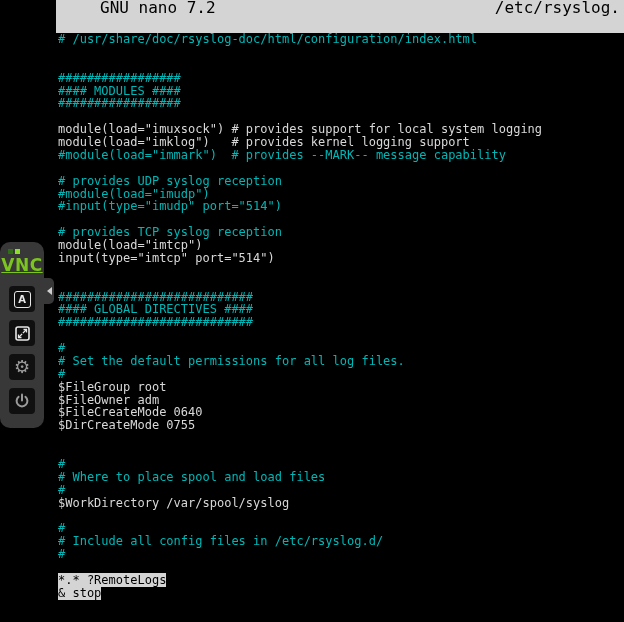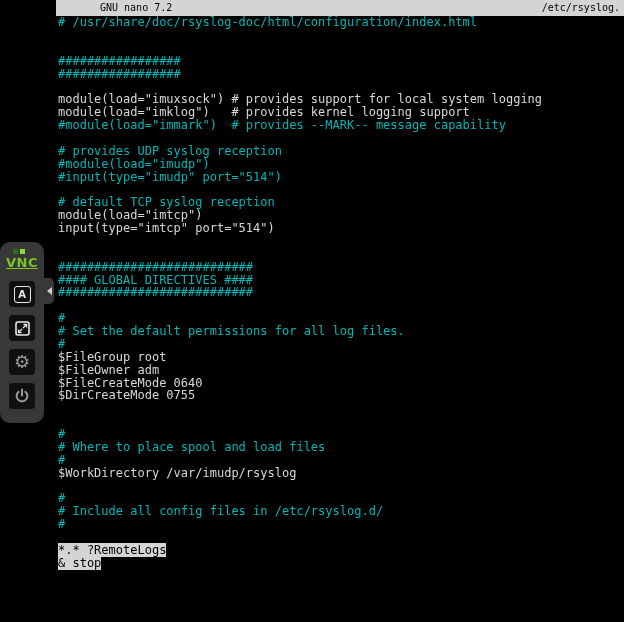--- a/index.html
+++ b/index.html
@@ -10,24 +10,24 @@
     position:relative;
     font-family:"DejaVu Sans Mono", monospace;
   }
 
   
   .terminal {
     position:absolute; left:56px; top:0; right:0; bottom:0;
     background:var(--background, #000);
   }
   .titlebar {
-    height:16px;
+    height:33px;
     background:var(--titlebar-bg, #d4d4d4);
     color:var(--titlebar-text, #000);
-    font-size:10px; line-height:16px;
+    font-size:16px; line-height:16px;
     display:flex; justify-content:space-between;
     padding:0 4px 0 44px;
     white-space:pre;
   }
   .buffer { padding-left:2px; }
   .line {
     height:12.89px; line-height:12.9px;
     font-size:12px; white-space:pre;
     color:var(--text, #d8d8d8);
   }
@@ -45,21 +45,21 @@
     z-index:5;
   }
   .vnc-logo {
     display:flex; flex-direction:column; align-items:center;
     font-family:"DejaVu Sans", sans-serif;
     margin-bottom:11px;
   }
   .logo-dots { display:flex; gap:2px; align-self:flex-start; margin-left:7px; margin-bottom:1px; }
   .logo-dots i { width:5px; height:5px; display:block; background:#8ce02a; }
   .logo-dots i:first-child { background:#2f6e14; }
-  .logo-text { color:var(--logo-color, #7cc41f); font-weight:bold; font-size:13px; letter-spacing:.5px;text-decoration:underline; }
+  .logo-text { color:var(--logo-color, #7cc41f); font-weight:bold; font-size:17px; letter-spacing:.5px;text-decoration:underline; }
 
   .vnc-handle {
     position:absolute; left:44px; top:36px; width:10px; height:26px;
     background:#383838; border-radius:0 5px 5px 0;
     display:flex; align-items:center; justify-content:center;
     cursor:pointer;
   }
   .vnc-handle .tri {
     width:0; height:0;
     border-top:4px solid transparent; border-bottom:4px solid transparent;
@@ -91,52 +91,53 @@
 <div class="terminal">
   <div class="titlebar">
     <span>GNU nano 7.2</span>
     <span>/etc/rsyslog.</span>
   </div>
   <div class="buffer">
       <div class="line"><span class="comment"># /usr/share/doc/rsyslog-doc/html/configuration/index.html</span></div>
       <div class="line"></div>
       <div class="line"></div>
       <div class="line"><span class="comment">#################</span></div>
+      <div class="line"><span class="comment">#### MODULES ####</span></div>
       <div class="line"><span class="comment">#################</span></div>
       <div class="line"></div>
       <div class="line"><span class="code">module(load="imuxsock") # provides support for local system logging</span></div>
       <div class="line"><span class="code">module(load="imklog")   # provides kernel logging support</span></div>
       <div class="line"><span class="comment">#module(load="immark")  # provides --MARK-- message capability</span></div>
       <div class="line"></div>
       <div class="line"><span class="comment"># provides UDP syslog reception</span></div>
       <div class="line"><span class="comment">#module(load="imudp")</span></div>
       <div class="line"><span class="comment">#input(type="imudp" port="514")</span></div>
       <div class="line"></div>
-      <div class="line"><span class="comment"># default TCP syslog reception</span></div>
+      <div class="line"><span class="comment"># provides TCP syslog reception</span></div>
       <div class="line"><span class="code">module(load="imtcp")</span></div>
       <div class="line"><span class="code">input(type="imtcp" port="514")</span></div>
       <div class="line"></div>
       <div class="line"></div>
       <div class="line"><span class="comment">###########################</span></div>
       <div class="line"><span class="comment">#### GLOBAL DIRECTIVES ####</span></div>
       <div class="line"><span class="comment">###########################</span></div>
       <div class="line"></div>
       <div class="line"><span class="comment">#</span></div>
       <div class="line"><span class="comment"># Set the default permissions for all log files.</span></div>
       <div class="line"><span class="comment">#</span></div>
       <div class="line"><span class="code">$FileGroup root</span></div>
       <div class="line"><span class="code">$FileOwner adm</span></div>
       <div class="line"><span class="code">$FileCreateMode 0640</span></div>
       <div class="line"><span class="code">$DirCreateMode 0755</span></div>
       <div class="line"></div>
       <div class="line"></div>
       <div class="line"><span class="comment">#</span></div>
       <div class="line"><span class="comment"># Where to place spool and load files</span></div>
       <div class="line"><span class="comment">#</span></div>
-      <div class="line"><span class="code">$WorkDirectory /var/imudp/rsyslog</span></div>
+      <div class="line"><span class="code">$WorkDirectory /var/spool/syslog</span></div>
       <div class="line"></div>
       <div class="line"><span class="comment">#</span></div>
       <div class="line"><span class="comment"># Include all config files in /etc/rsyslog.d/</span></div>
       <div class="line"><span class="comment">#</span></div>
       <div class="line"></div>
       <div class="line"><span class="selected">*.* ?RemoteLogs</span></div>
       <div class="line"><span class="selected">&amp; stop</span></div>
     </div>
 </div>
 

